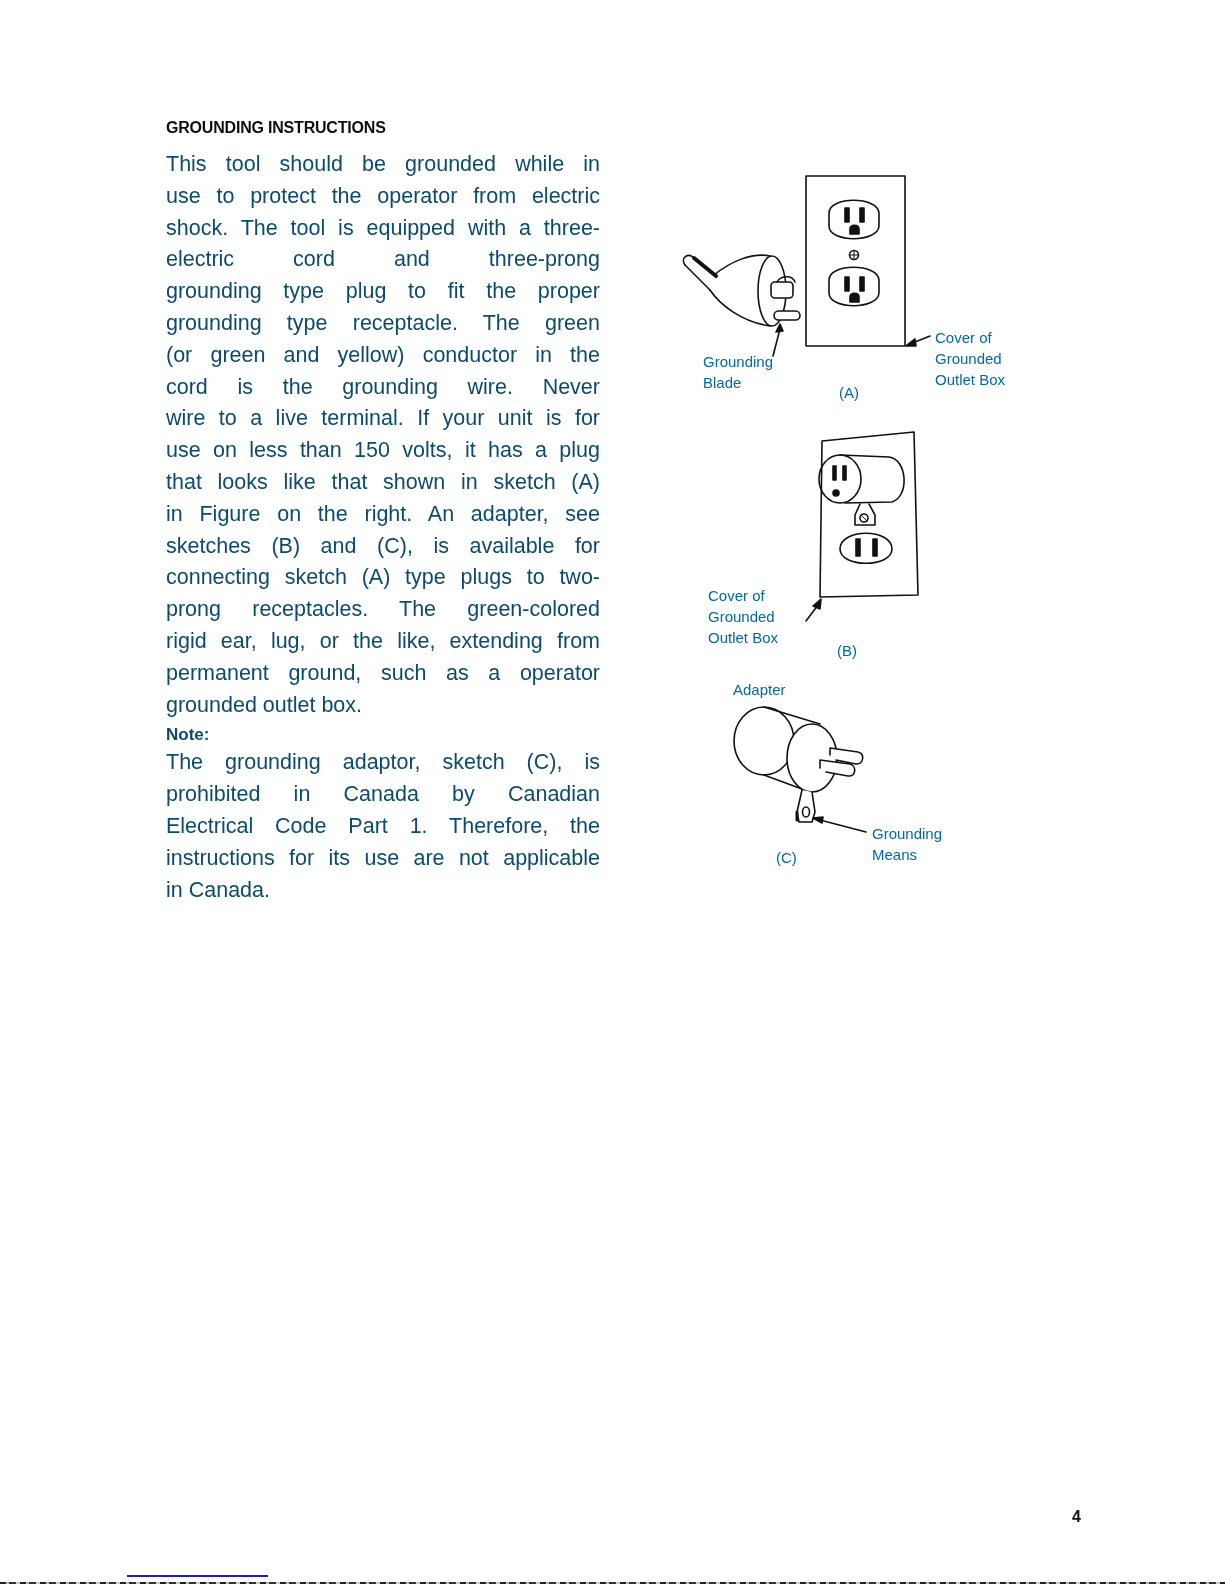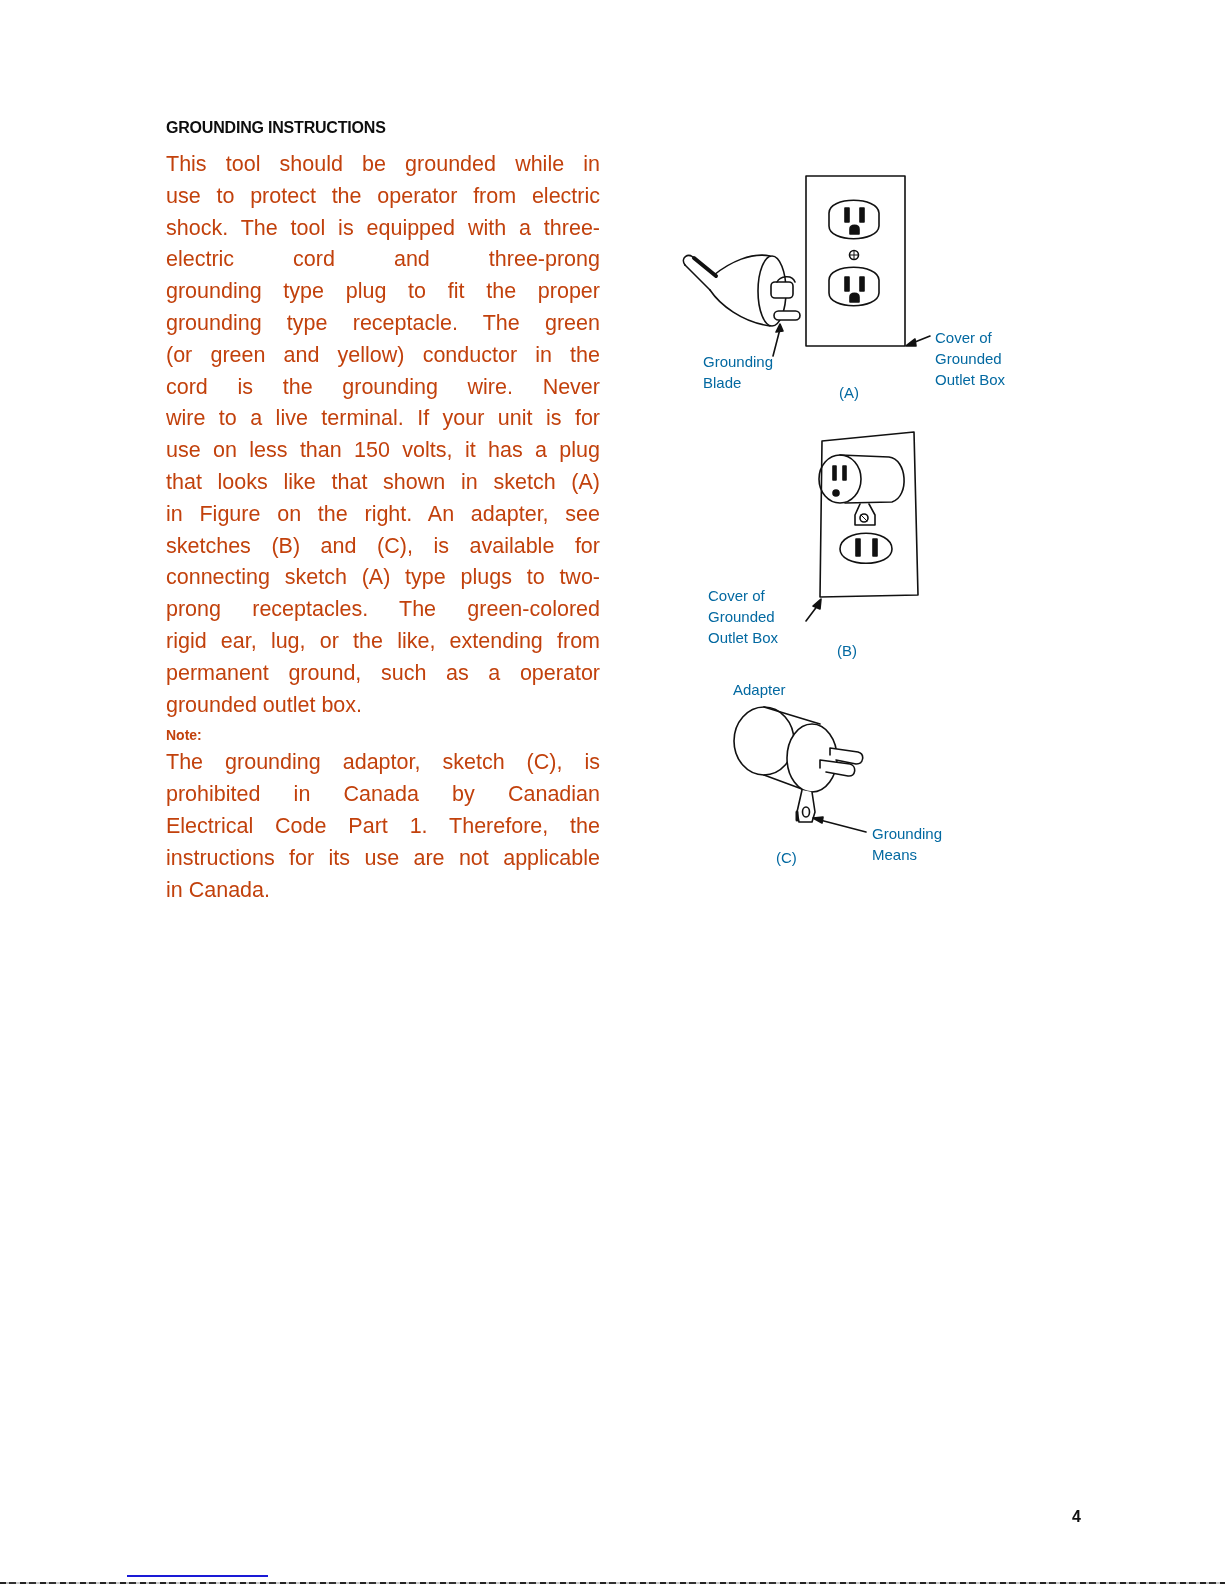--- a/index.html
+++ b/index.html
@@ -2,23 +2,23 @@
 <html><head>
   <meta charset="utf-8">
   <style>
     html, body { margin: 0; padding: 0; background: #ffffff; }
     body { width: 1225px; height: 1585px; position: relative; overflow: hidden;
            font-family: "Liberation Sans", "DejaVu Sans", sans-serif; color: #111; }
     .heading { position: absolute; left: 166px; top: 119px; font-weight: bold;
                font-size: 16px; letter-spacing: -0.2px; margin: 0; color: #0e0e0e; }
     .body-col { position: absolute; left: 166px; top: 149px; width: 434px; }
     .line { font-size: 21.5px; line-height: 31.8px; height: 31.8px; white-space: nowrap;
-            text-align: justify; text-align-last: justify; color: #c2410c; }
+            text-align: justify; text-align-last: justify; color: #0c4a6e; }
     .line.last { text-align-last: left; }
-    .note-label { font-weight: bold; font-size: 14px; line-height: 28px; height: 26px;
+    .note-label { font-weight: bold; font-size: 17px; line-height: 28px; height: 26px;
                   text-align: left; text-align-last: left; }
     .fig { position: absolute; left: 0; top: 0; width: 1225px; height: 1585px; pointer-events: none; }
     .lbl { position: absolute; font-size: 15px; line-height: 20.5px; color: #0369a1; white-space: nowrap; }
     .page-num { position: absolute; left: 1072px; top: 1508px; font-weight: bold; font-size: 16px; }
     .artifact-top { position: absolute; left: 0; top: 0; width: 300px; height: 3px; }
     .artifact-bottom { position: absolute; left: 0; top: 1582px; width: 1225px; height: 2px;
       background: repeating-linear-gradient(90deg, #222 0 6px, #bbb 6px 9px, #333 9px 16px, #ccc 16px 20px); }
     .blue-link { position: absolute; left: 127px; top: 1575px; width: 141px; height: 2px; background: #1a1ad6; }
   </style>
 </head>

